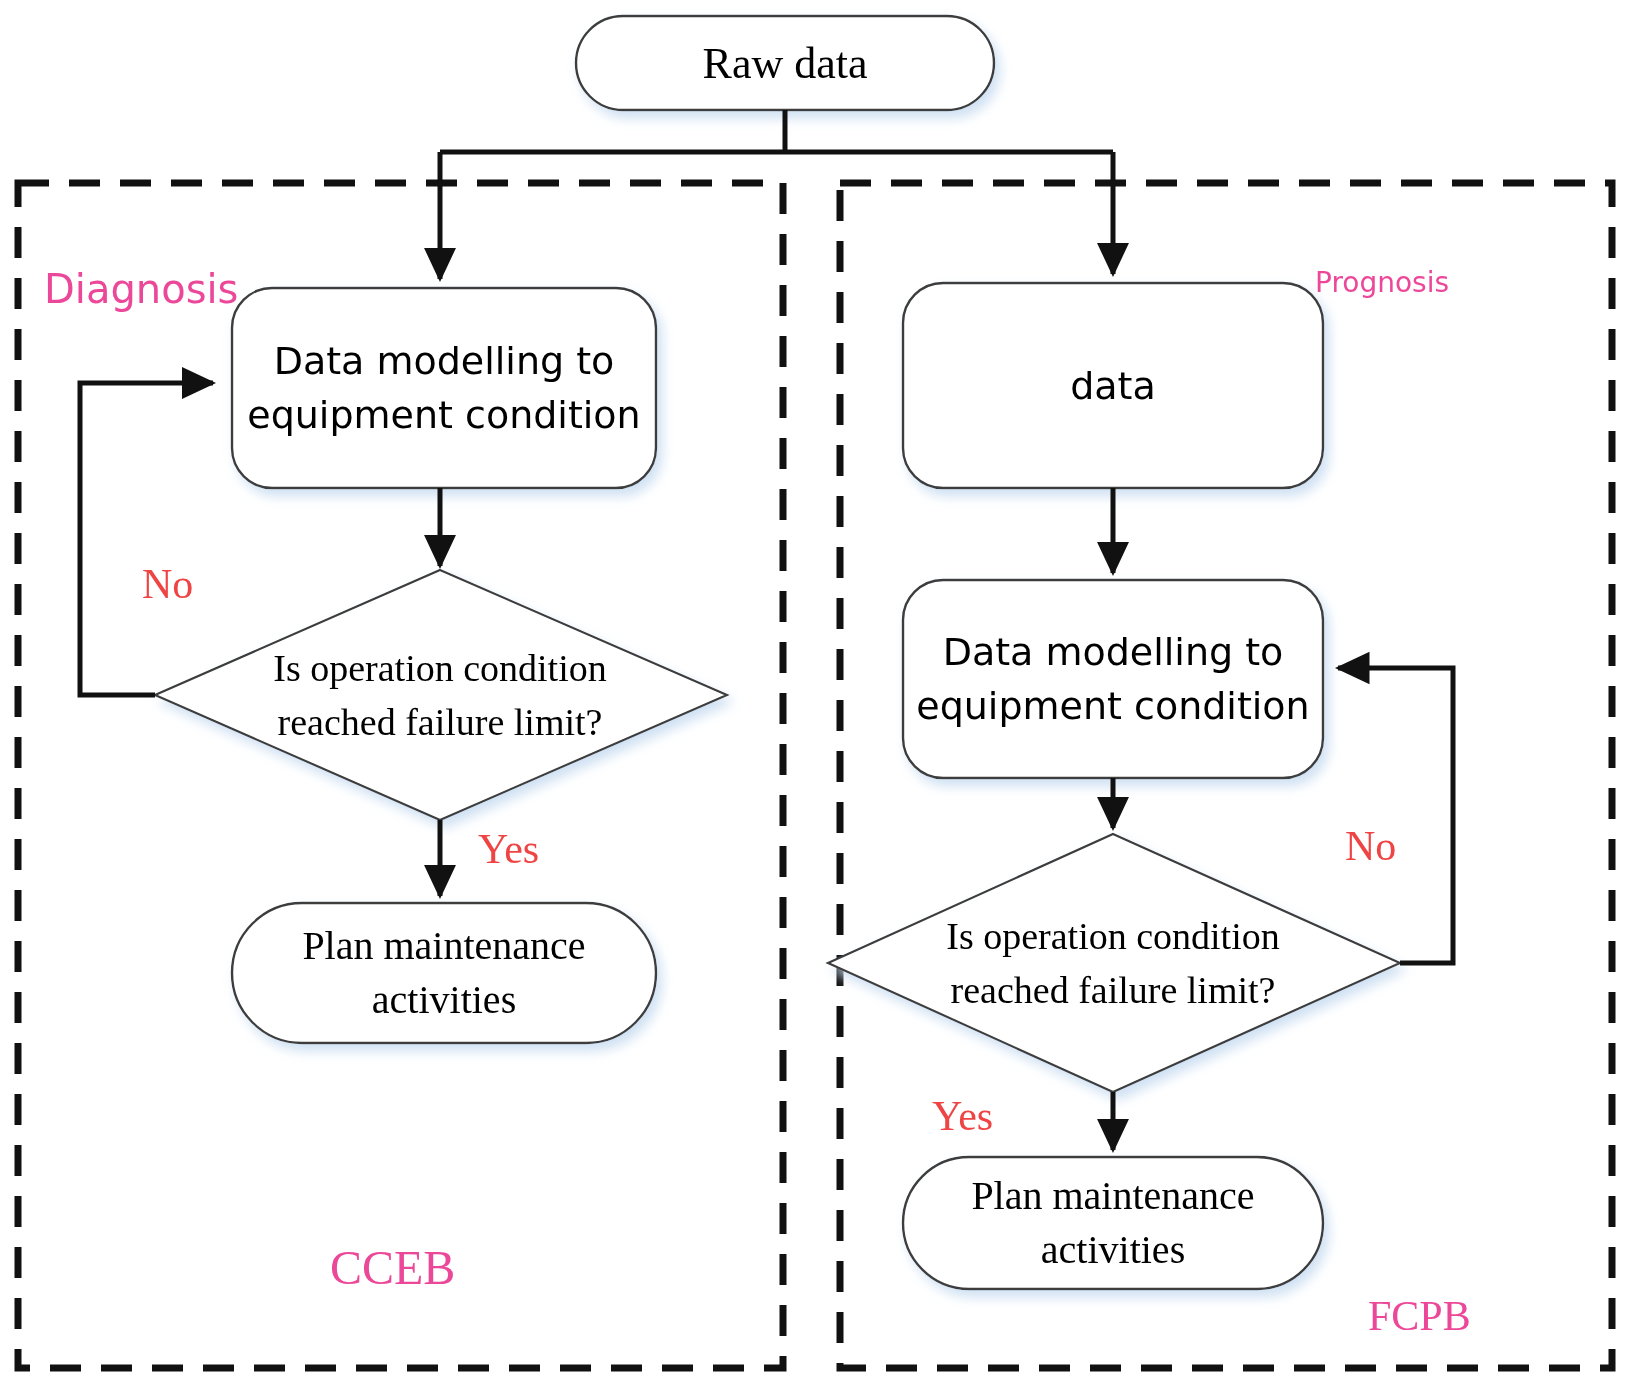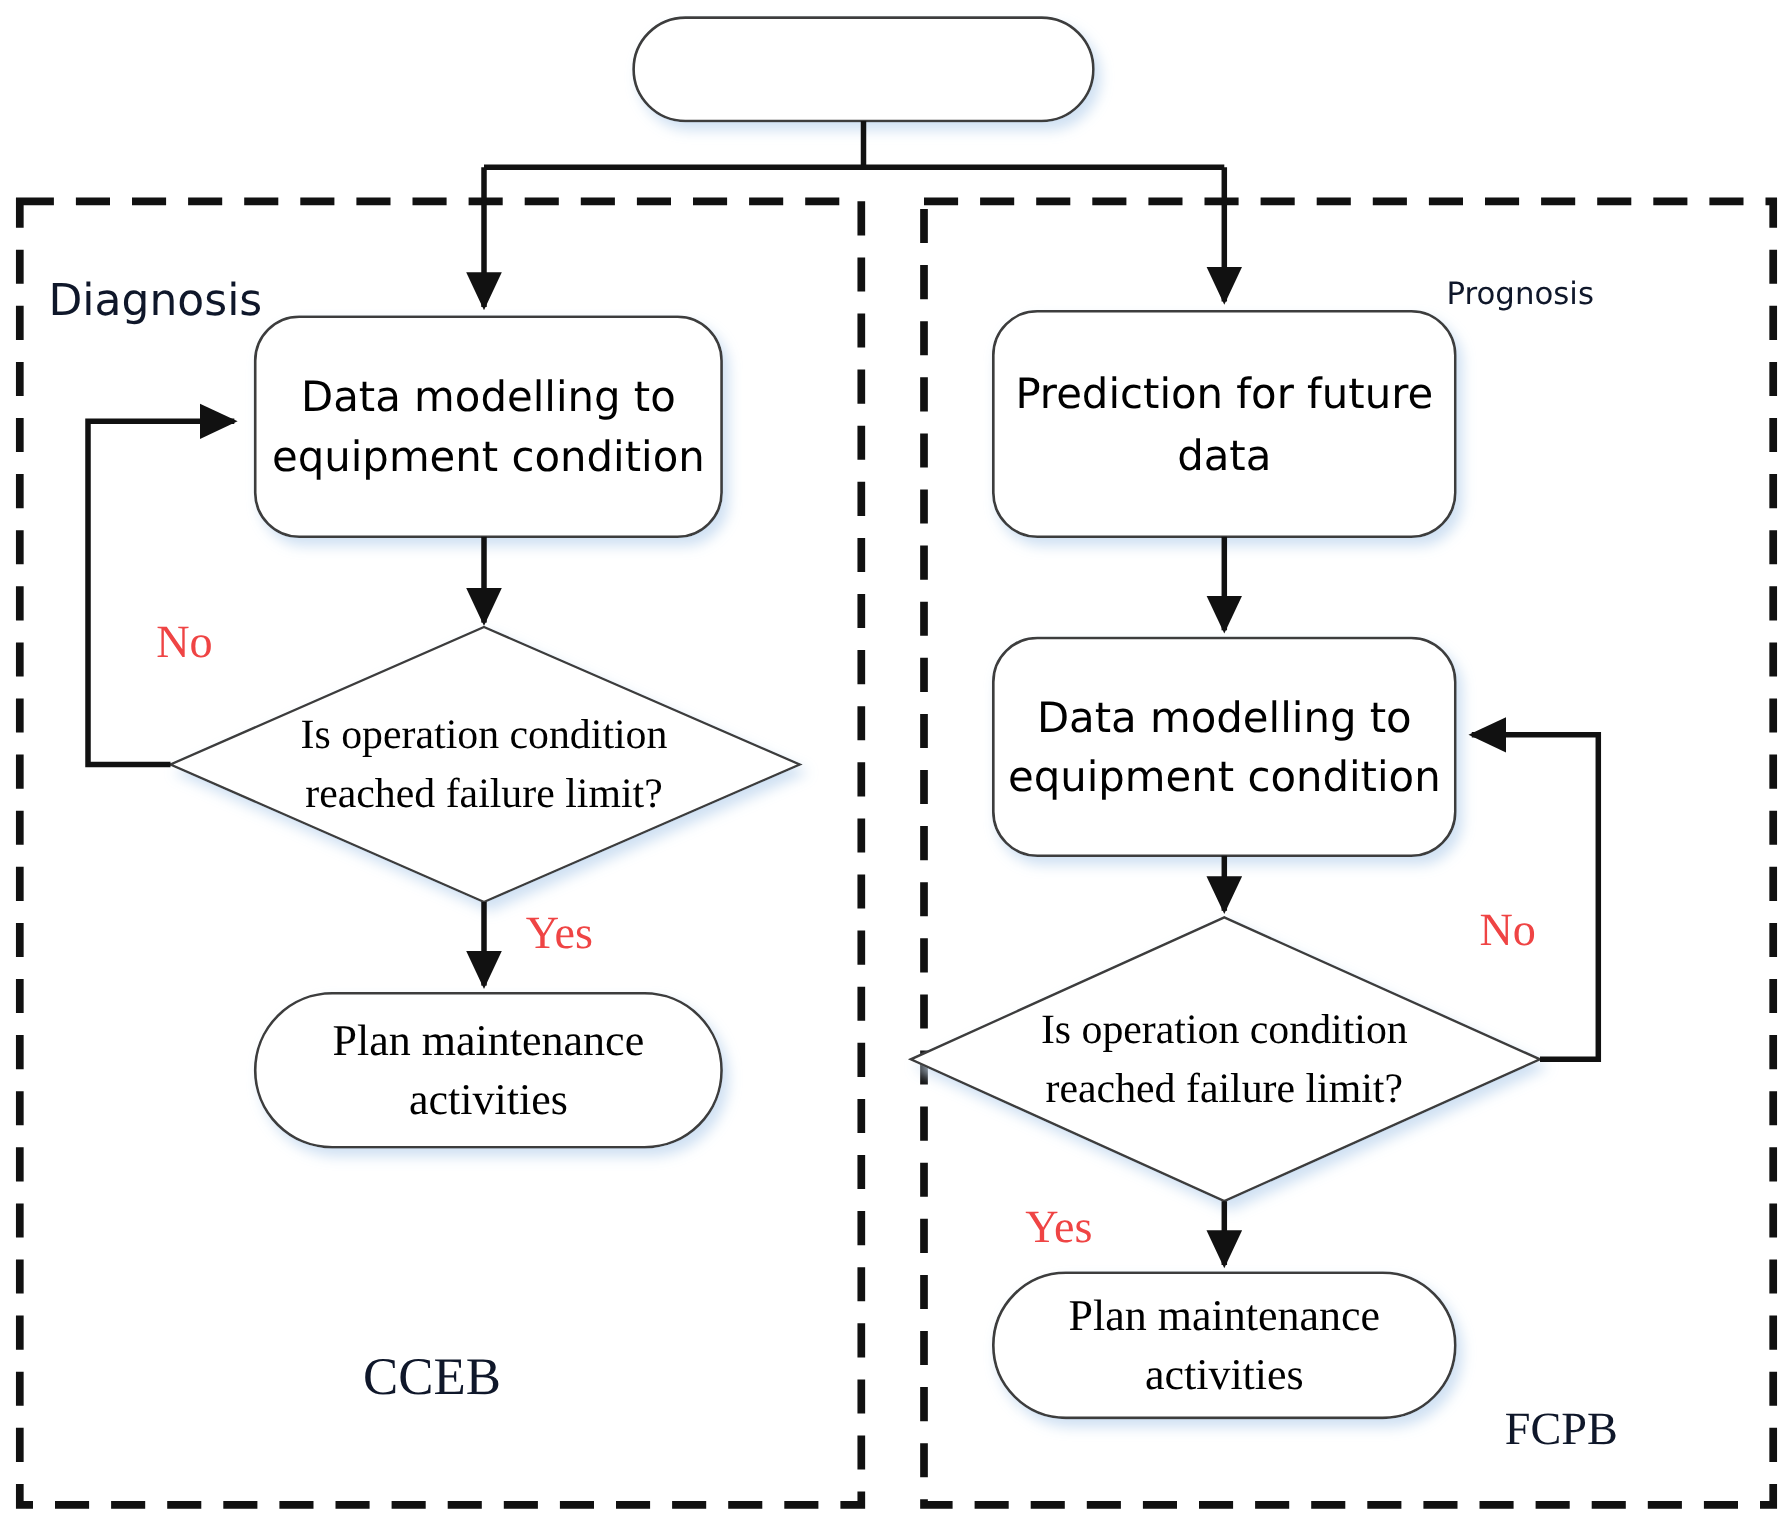--- a/index.html
+++ b/index.html
@@ -38,22 +38,23 @@
     font-family: "Liberation Serif", "DejaVu Serif", serif;
   }
   .edge-label {
     position: absolute;
     color: #ef4444;
     font-family: "Liberation Serif", "DejaVu Serif", serif;
     white-space: nowrap;
   }
   .group-label {
     position: absolute;
-    color: #0f172a;
+    color: #ec4899;
     white-space: nowrap;
+    margin-top: 16px;
   }
 </style>
 </head>
 <body>
 
 <div id="page">
 
   <svg class="layer" viewBox="0 0 1628 1383" xmlns="http://www.w3.org/2000/svg">
     <defs>
       <marker id="arrow" viewBox="0 0 12 12" refX="10.5" refY="6" markerWidth="7.2" markerHeight="7.2" orient="auto-start-reverse">
@@ -104,20 +105,21 @@
 
     <polygon points="1113,834 1400,963 1113,1092 828,963" fill="#ffffff" stroke="#3c3c3c" stroke-width="2.2" filter="url(#softShadow)"></polygon>
 
     <path d="M 1113 1092 L 1113 1150" fill="none" stroke="#111111" stroke-width="5" marker-end="url(#arrow)"></path>
 
     <rect x="903" y="1157" width="420" height="132" rx="66" ry="66" fill="#ffffff" stroke="#3c3c3c" stroke-width="2.4" filter="url(#softShadow)"></rect>
 
     <path d="M 1400 963 L 1453 963 L 1453 668 L 1338 668" fill="none" stroke="#111111" stroke-width="5" stroke-linejoin="miter" marker-end="url(#arrow)"></path>
   </svg>
 
+  <div class="node-text serif" style="left:576px; top:16px; width:418px; height:94px; font-size:44px;">Raw data</div>
 
   <div class="group-label sans" style="left:44px; top:250px; font-size:40px;">Diagnosis</div>
   <div class="group-label sans" style="left:1315px; top:250px; font-size:28px;">Prognosis</div>
 
   <div class="group-label serif" style="left:330px; top:1224px; font-size:48px;">CCEB</div>
   <div class="group-label serif" style="left:1368px; top:1276px; font-size:42px;">FCPB</div>
 
   <div class="node-text sans" style="left:232px; top:288px; width:424px; height:200px; font-size:38px; line-height:54px; flex-direction:column;">
     <span>Data modelling to</span>
     <span>equipment condition</span>
@@ -130,21 +132,20 @@
 
   <div class="node-text serif" style="left:232px; top:903px; width:424px; height:140px; font-size:40px; line-height:54px; flex-direction:column;">
     <span>Plan maintenance</span>
     <span>activities</span>
   </div>
 
   <div class="edge-label" style="left:142px; top:560px; font-size:42px;">No</div>
   <div class="edge-label" style="left:478px; top:825px; font-size:42px;">Yes</div>
 
   <div class="node-text sans" style="left:903px; top:283px; width:420px; height:205px; font-size:38px; line-height:56px; flex-direction:column;">
-    <span>Prediction for future</span>
     <span>data</span>
   </div>
 
   <div class="node-text sans" style="left:903px; top:580px; width:420px; height:198px; font-size:38px; line-height:54px; flex-direction:column;">
     <span>Data modelling to</span>
     <span>equipment condition</span>
   </div>
 
   <div class="node-text serif" style="left:873px; top:888px; width:480px; height:150px; font-size:38px; line-height:54px; flex-direction:column;">
     <span>Is operation condition</span>

